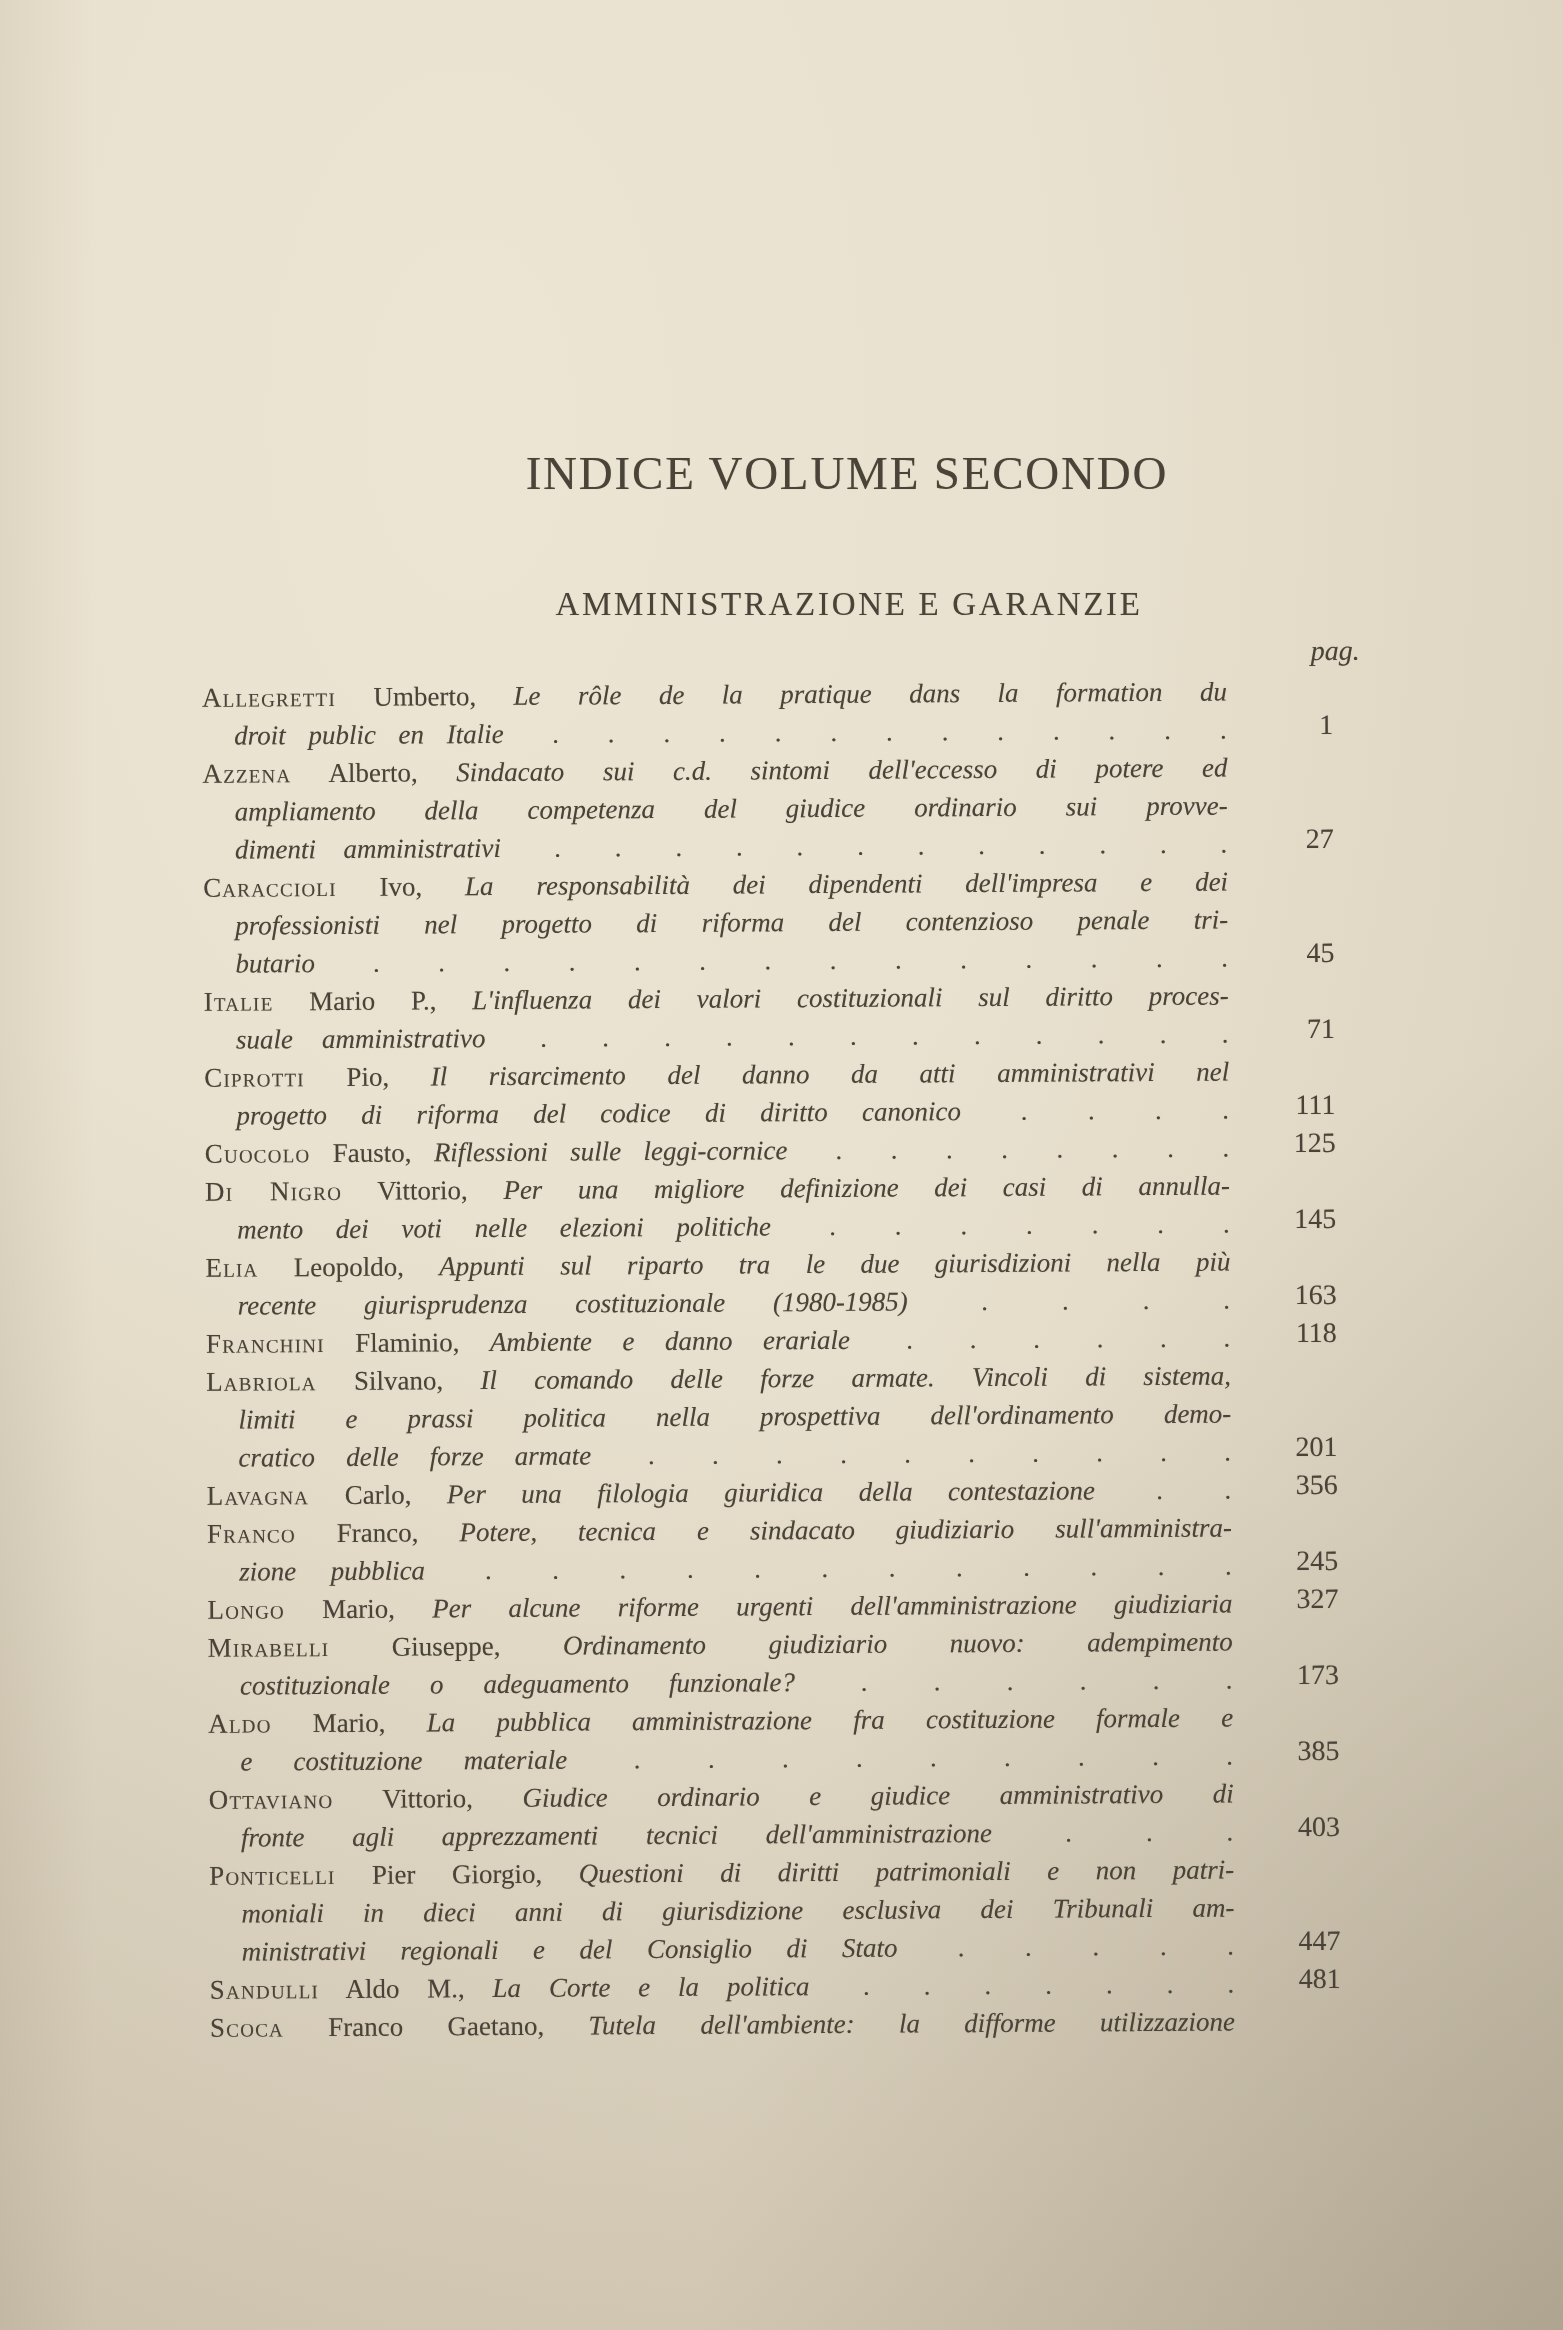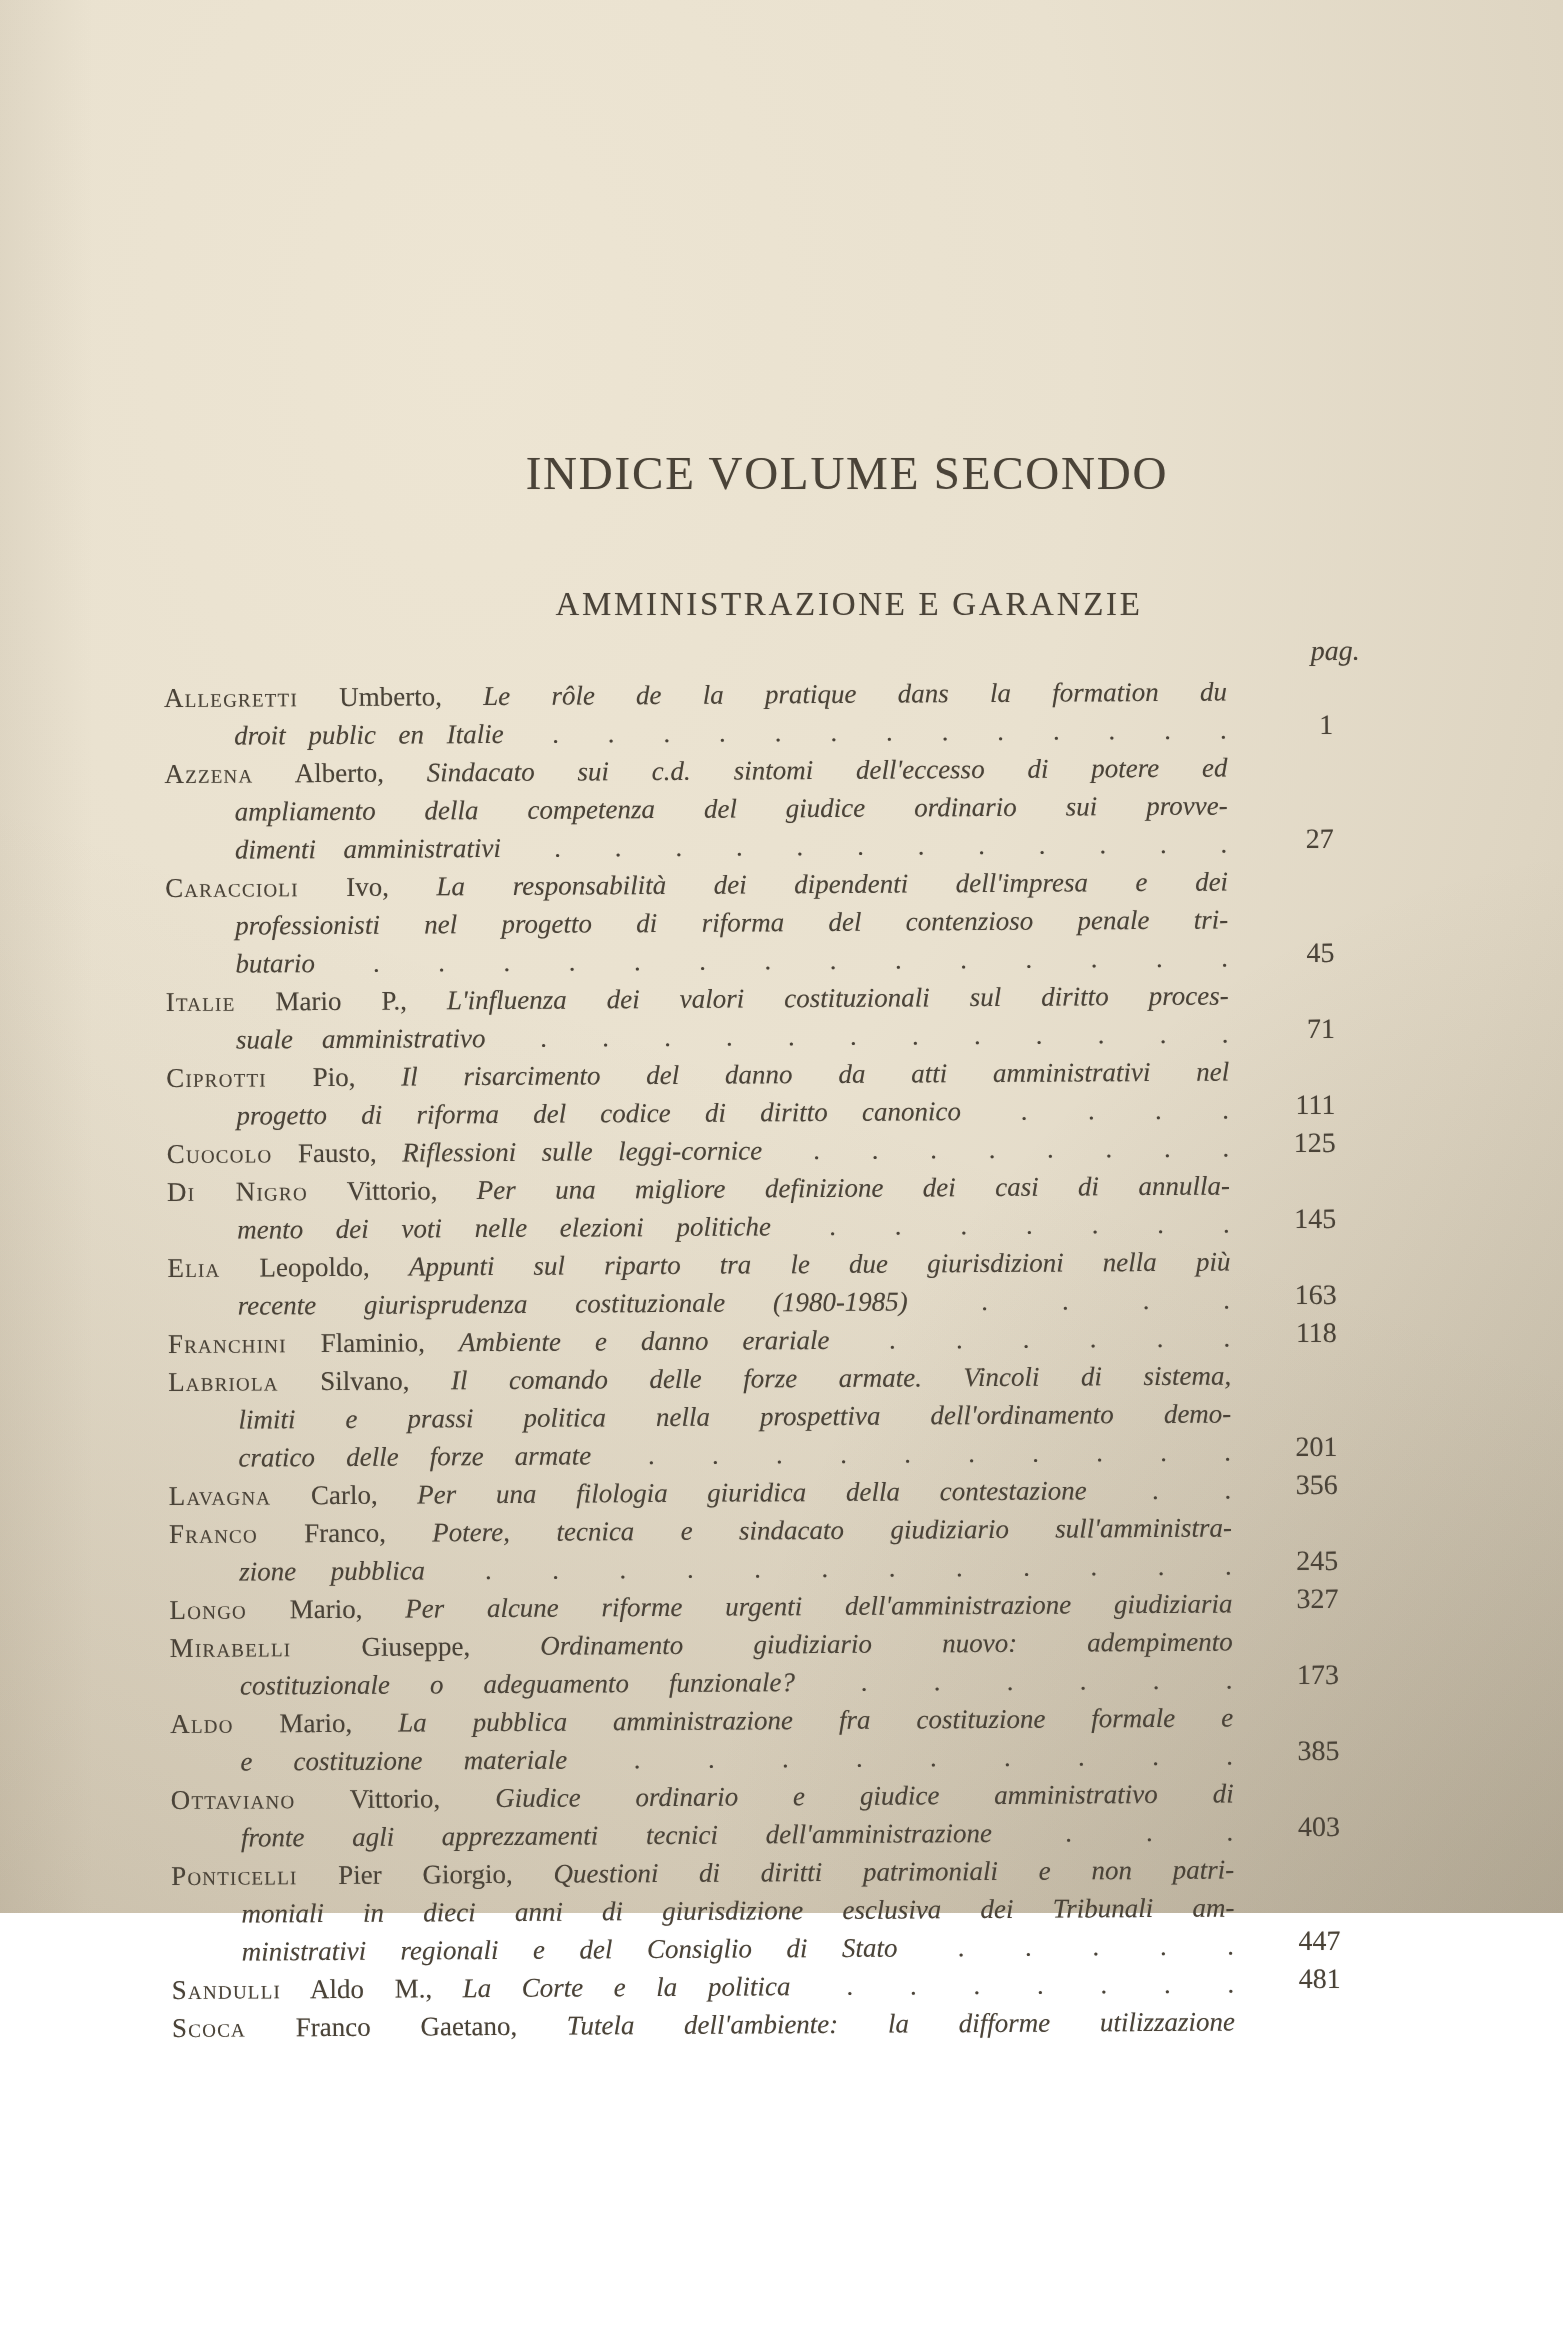--- a/index.html
+++ b/index.html
@@ -5,21 +5,21 @@
   html, body {
     margin: 0;
     padding: 0;
     width: 1564px;
     height: 2330px;
     overflow: hidden;
   }
   .paper {
     position: relative;
     width: 1564px;
-    height: 1913px;
+    height: 2330px;
     background:
       radial-gradient(ellipse at 108% 108%, rgba(98, 86, 64, 0.30) 0%, rgba(98, 86, 64, 0.0) 42%),
       linear-gradient(200deg, rgba(116, 100, 74, 0.0) 55%, rgba(116, 100, 74, 0.16) 100%),
       linear-gradient(90deg, rgba(120, 104, 80, 0.10) 0%, rgba(120, 104, 80, 0.0) 6%),
       radial-gradient(ellipse at 30% 18%, #ede5d3 0%, #e9e1cf 40%, #ded5c2 72%, #d0c7b4 100%);
     color: var(--ink, #4a4338);
     font-family: "Liberation Serif", "DejaVu Serif", serif;
     text-shadow: 0 0 0.9px rgba(74, 67, 56, 0.35);
   }
   .content {
@@ -73,20 +73,21 @@
   .entry .line {
     text-align: justify;
     text-align-last: justify;
   }
   .entry .line.cont {
     padding-left: 70px;
   }
   .sc {
     font-variant: small-caps;
     letter-spacing: 0.045em;
+    margin-left: 38px;
   }
   .it {
     font-style: italic;
   }
   .dots {
     word-spacing: 1.05em;
     letter-spacing: 0.02em;
   }
   .page-num {
     position: absolute;

